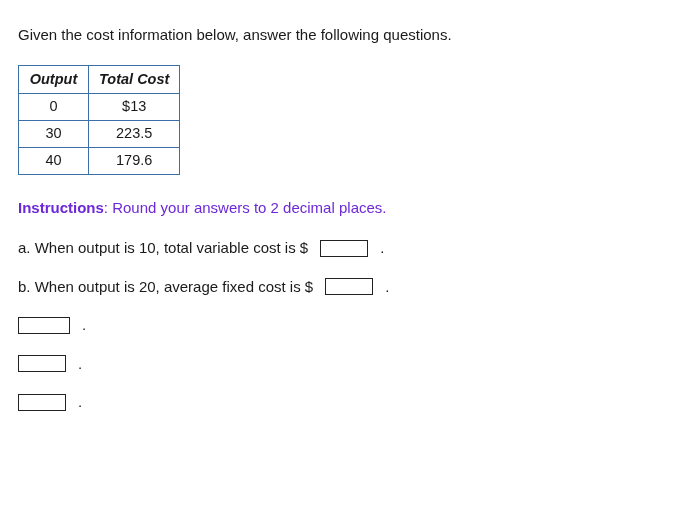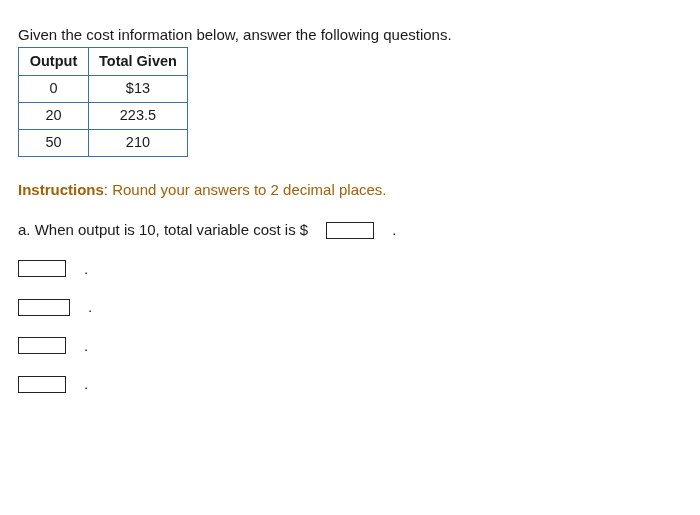--- a/index.html
+++ b/index.html
@@ -5,51 +5,52 @@
     * { box-sizing: border-box; margin: 0; padding: 0; }
     body {
       font-family: "Helvetica Neue", Arial, sans-serif;
       font-size: 15px;
       color: #1a1a1a;
       padding: 24px 18px;
       width: 700px;
       height: 515px;
       line-height: 1.5;
     }
-    .intro { }
+    .intro { margin-bottom: 18px; }
     table.cost {
       border-collapse: collapse;
       margin-bottom: 22px;
     }
     table.cost th, table.cost td {
       border: 1px solid #3b6fa8;
       text-align: center;
       padding: 2px 10px;
       font-size: 14.5px;
       font-weight: 400;
       min-width: 70px;
     }
     table.cost th {
       font-weight: 700;
       background: #fff;
       padding: 3px 10px;
+      font-style: italic;
     }
     .instructions {
-      color: #a16207;
+      color: #6d28d9;
       margin-bottom: 18px;
       font-size: 15px;
     }
     .instructions .label { font-weight: 700; }
     .question {
       margin-bottom: 16px;
       font-size: 15px;
       display: flex;
       align-items: center;
       flex-wrap: wrap;
-      gap: 18px;
+      gap: 12px;
     }
     .answer-input {
       display: inline-block;
       border: 1px solid #222;
       height: 17px;
       width: 48px;
       vertical-align: middle;
       background: #fff;
       font-size: 13px;
       padding: 0 2px;
@@ -58,50 +59,51 @@
   </style>
 </head>
 <body>
 
 <p class="intro">Given the cost information below, answer the following questions.</p>
 
 <table class="cost">
   <thead>
     <tr>
       <th>Output</th>
-      <th>Total Given</th>
+      <th>Total Cost</th>
     </tr>
   </thead>
   <tbody>
     <tr>
       <td>0</td>
       <td>$13</td>
     </tr>
     <tr>
-      <td>20</td>
+      <td>30</td>
       <td>223.5</td>
     </tr>
     <tr>
-      <td>50</td>
-      <td>210</td>
+      <td>40</td>
+      <td>179.6</td>
     </tr>
   </tbody>
 </table>
 
 <p class="instructions">
   <span class="label">Instructions</span><span>: Round your answers to 2 decimal places.</span>
 </p>
 
 <div class="question">
   <span>a. When output is 10, total variable cost is $</span>
   <input type="text" class="answer-input" style="">
   <span>.</span>
 </div>
 
 <div class="question">
+  <span>b. When output is 20, average fixed cost is $</span>
   <input type="text" class="answer-input" style="">
   <span>.</span>
 </div>
 
 <div class="question">
   <input type="text" class="answer-input wide" style="">
   <span>.</span>
 </div>
 
 <div class="question">

